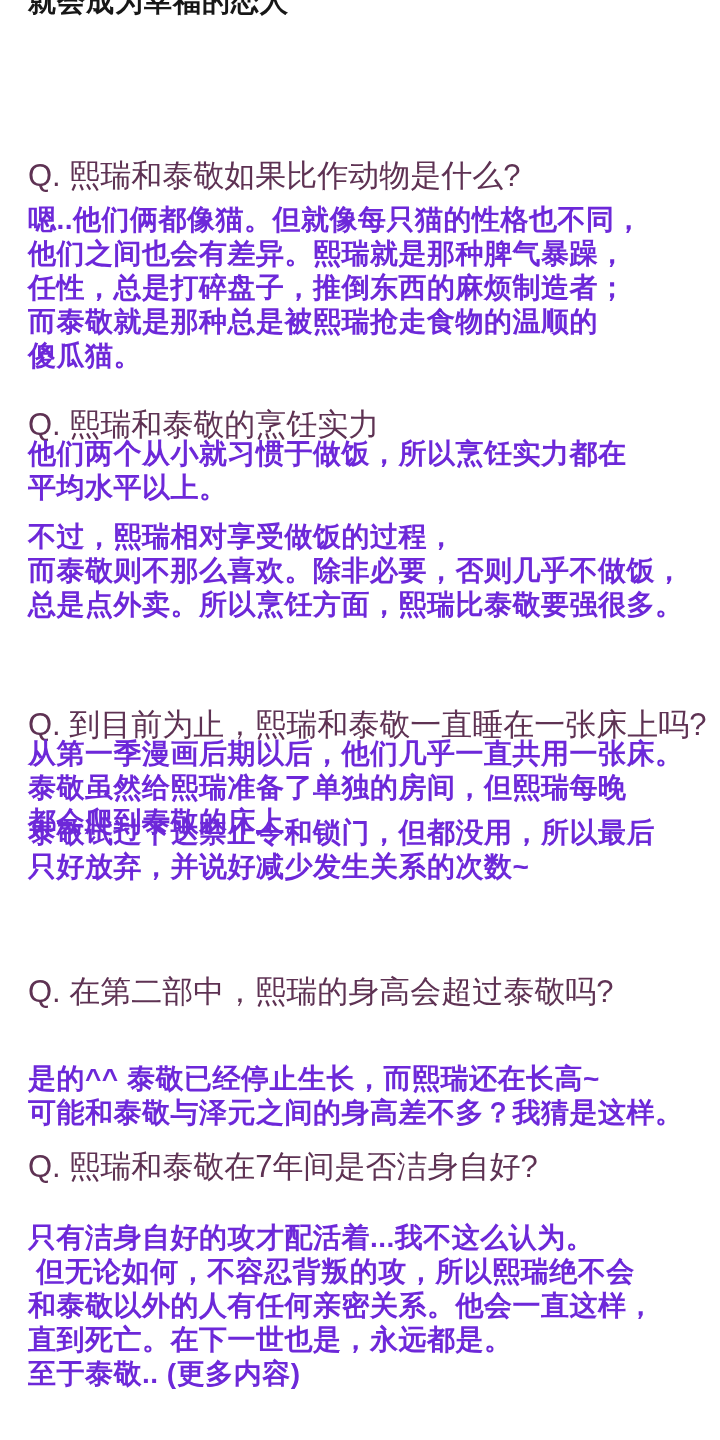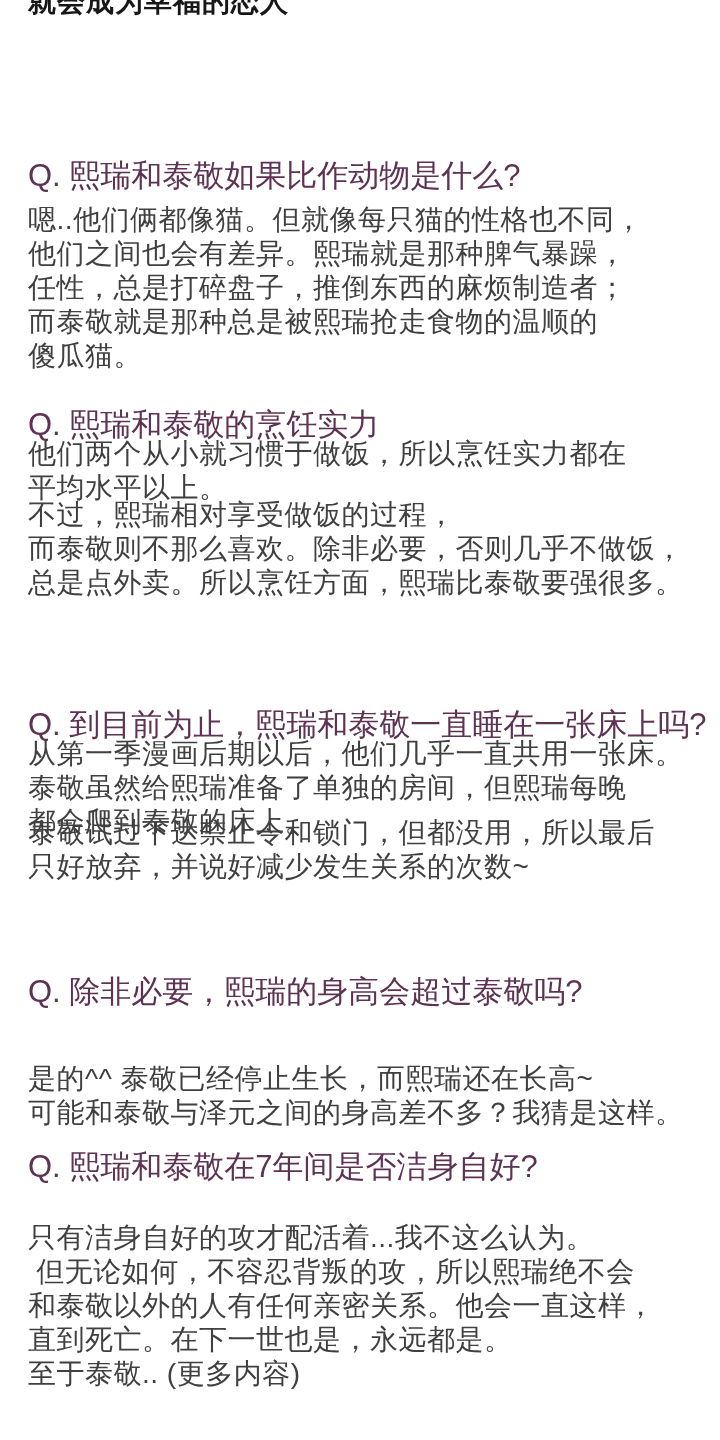--- a/index.html
+++ b/index.html
@@ -29,32 +29,32 @@
   }
   .q-heading {
     font-size: 31px;
     font-weight: 400;
     color: #5e3253;
     line-height: 38px;
     white-space: pre;
   }
   .answer {
     font-size: 28px;
-    font-weight: 400;
-    color: #404040;
+    font-weight: 700;
+    color: #6d28d9;
     line-height: 34px;
     white-space: pre;
     letter-spacing: 0.5px;
   }
   
   #q1-heading { top: 157px; }
   #q1-a1      { top: 203px; }
   #q2-heading { top: 406px; }
   #q2-a1      { top: 437px; }
-  #q2-a2      { top: 498px; }
+  #q2-a2      { top: 520px; }
   #q3-heading { top: 706px; }
   #q3-a1      { top: 737px; }
   #q3-a2      { top: 816px; }
   #q4-heading { top: 973px; }
   #q4-a1      { top: 1062px; }
   #q5-heading { top: 1148px; }
   #q5-a1      { top: 1221px; }
 </style>
 </head>
 <body>
@@ -75,21 +75,21 @@
 而泰敬则不那么喜欢。除非必要，否则几乎不做饭，
 总是点外卖。所以烹饪方面，熙瑞比泰敬要强很多。</div>
 
 <div id="q3-heading" class="abs q-heading">Q. 到目前为止，熙瑞和泰敬一直睡在一张床上吗?</div>
 <div id="q3-a1" class="abs answer">从第一季漫画后期以后，他们几乎一直共用一张床。
 泰敬虽然给熙瑞准备了单独的房间，但熙瑞每晚
 都会爬到泰敬的床上。</div>
 <div id="q3-a2" class="abs answer">泰敬试过下达禁止令和锁门，但都没用，所以最后
 只好放弃，并说好减少发生关系的次数~</div>
 
-<div id="q4-heading" class="abs q-heading">Q. 除非必要，熙瑞的身高会超过泰敬吗?</div>
+<div id="q4-heading" class="abs q-heading">Q. 在第二部中，熙瑞的身高会超过泰敬吗?</div>
 <div id="q4-a1" class="abs answer">是的^^ 泰敬已经停止生长，而熙瑞还在长高~
 可能和泰敬与泽元之间的身高差不多？我猜是这样。</div>
 
 <div id="q5-heading" class="abs q-heading">Q. 熙瑞和泰敬在7年间是否洁身自好?</div>
 <div id="q5-a1" class="abs answer">只有洁身自好的攻才配活着...我不这么认为。
  但无论如何，不容忍背叛的攻，所以熙瑞绝不会
 和泰敬以外的人有任何亲密关系。他会一直这样，
 直到死亡。在下一世也是，永远都是。
 至于泰敬.. (更多内容)</div>
 

